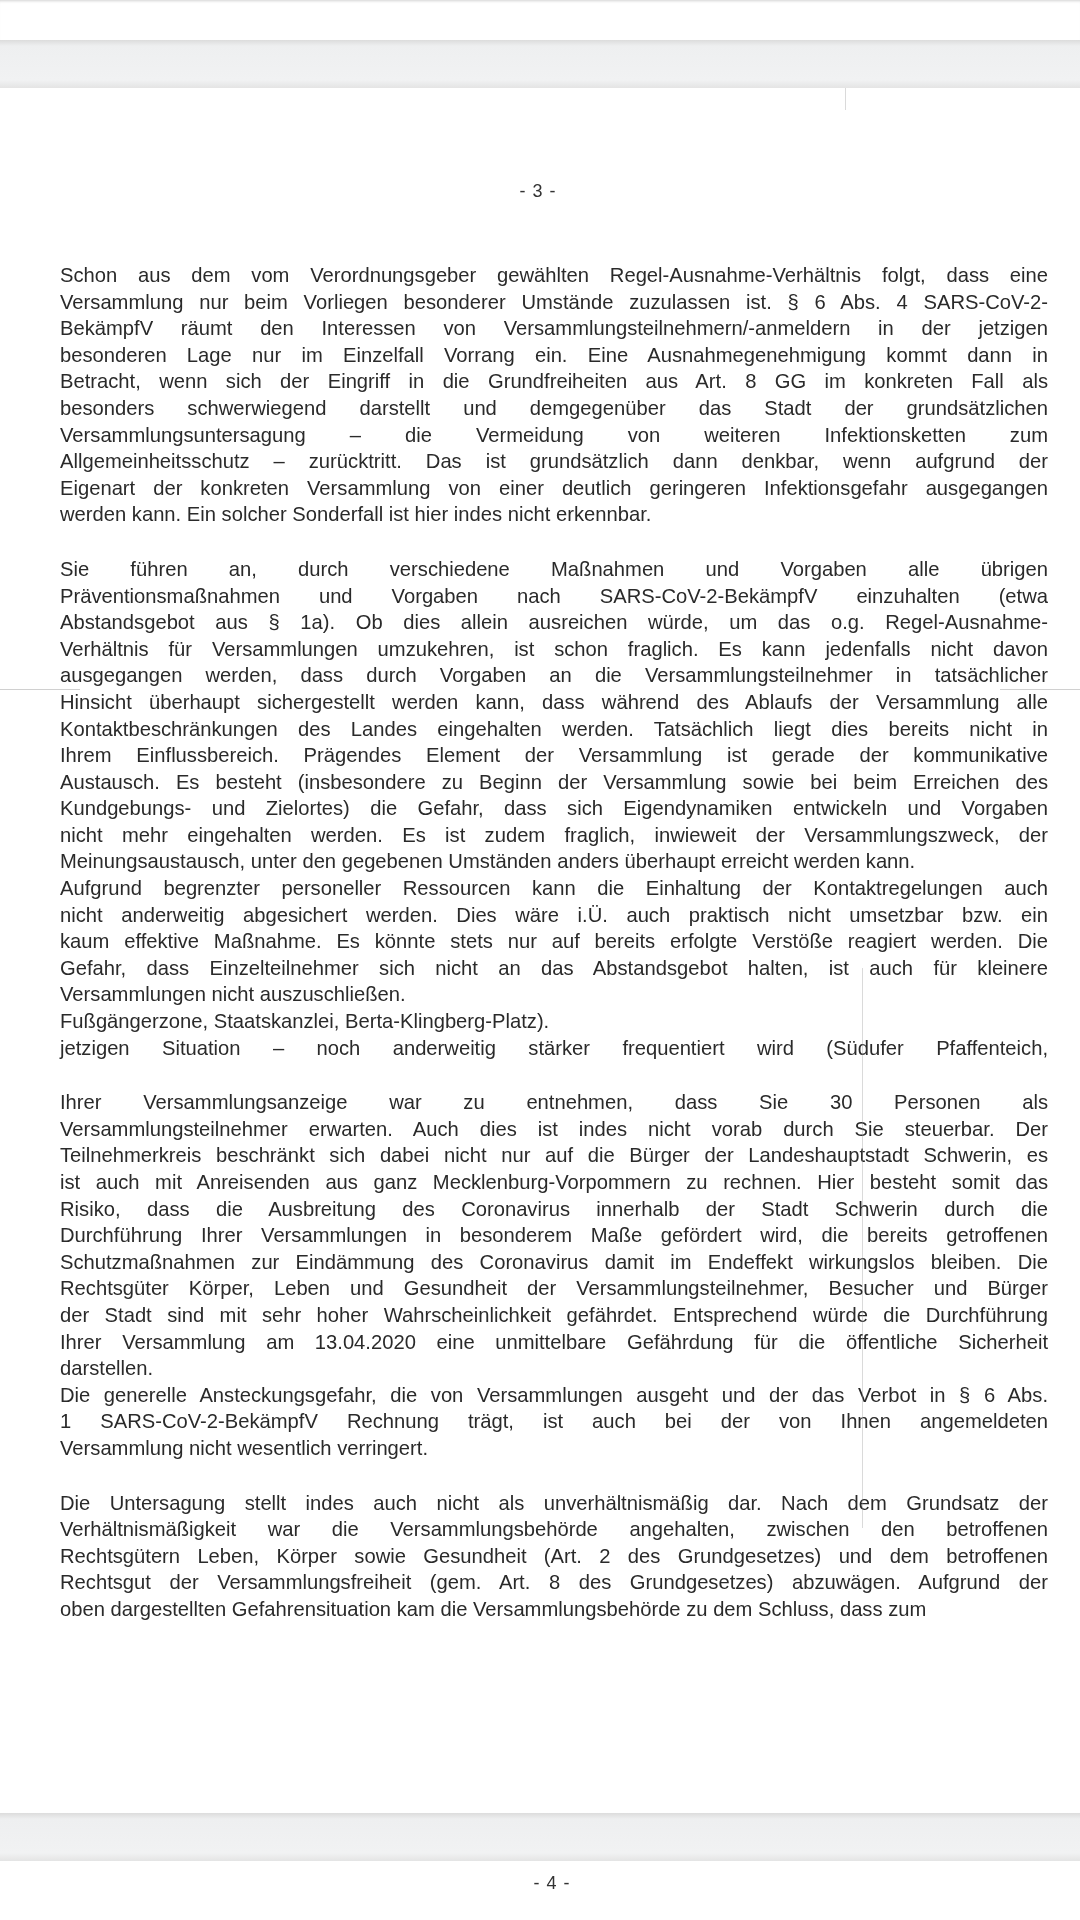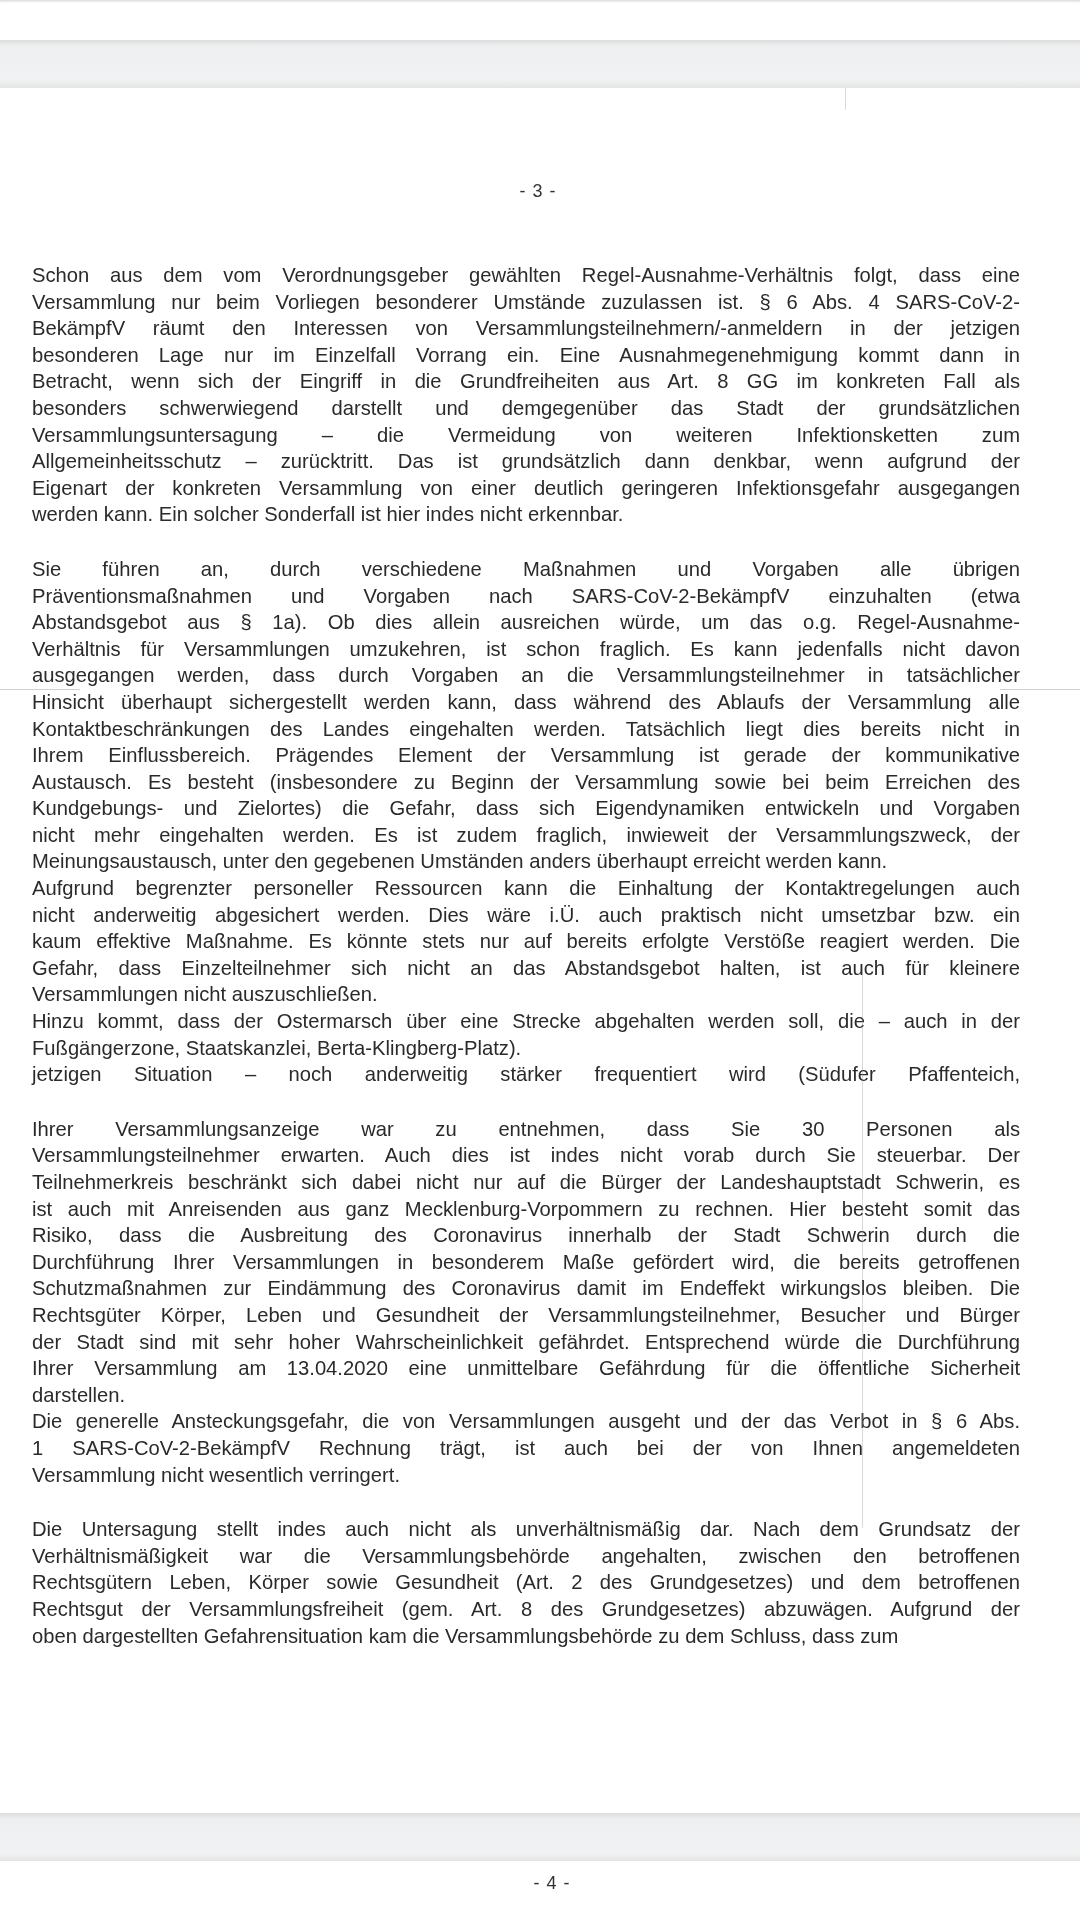--- a/index.html
+++ b/index.html
@@ -14,21 +14,21 @@
   .gap { position:absolute; left:0; width:1080px; height:48px;
     background:linear-gradient(#dcdcdc 0px, #eeeff0 6px, #f1f2f3 40px, #e4e4e4 48px); }
   .gap.top { top:40px; }
   .gap.bottom { top:1813px; }
   .page { position:absolute; left:0; width:1080px; background:#ffffff; }
   .page.p3 { top:88px; height:1725px; }
   .page.p4 { top:1861px; height:59px; }
   .pagenum { position:absolute; width:1080px; text-align:center; font-size:18px; color:#333; letter-spacing:1px; }
   .p3 .pagenum { top:93px; left:-2px; }
   .p4 .pagenum { top:12px; left:12px; }
-  .body { position:absolute; left:32px; top:174px; width:988px; font-size:20.2px; line-height:26.6px; }
+  .body { position:absolute; left:60px; top:174px; width:988px; font-size:20.2px; line-height:26.6px; }
   .line { display:block; text-align:justify; text-align-last:justify; white-space:nowrap; height:26.6px; overflow:visible; }
   .line.last { text-align-last:left; }
   .para { margin:0; }
   .para.spaced { margin-top:28px; }
   .crease { position:absolute; left:0; width:1080px; height:1px; background:rgba(120,120,120,0.35); }
   .vmark { position:absolute; width:1px; background:rgba(150,150,150,0.35); }
 </style>
 </head>
 <body>
 
@@ -66,21 +66,20 @@
         <span class="line last">Meinungsaustausch, unter den gegebenen Umständen anders überhaupt erreicht werden kann.</span>
       </div>
       <div class="para">
         <span class="line">Aufgrund begrenzter personeller Ressourcen kann die Einhaltung der Kontaktregelungen auch</span>
         <span class="line">nicht anderweitig abgesichert werden. Dies wäre i.Ü. auch praktisch nicht umsetzbar bzw. ein</span>
         <span class="line">kaum effektive Maßnahme. Es könnte stets nur auf bereits erfolgte Verstöße reagiert werden. Die</span>
         <span class="line">Gefahr, dass Einzelteilnehmer sich nicht an das Abstandsgebot halten, ist auch für kleinere</span>
         <span class="line last">Versammlungen nicht auszuschließen.</span>
       </div>
       <div class="para">
-        <span class="line">Hinzu kommt, dass der Ostermarsch über eine Strecke abgehalten werden soll, die – auch in der</span>
         <span class="line last">Fußgängerzone, Staatskanzlei, Berta-Klingberg-Platz).</span>
         <span class="line">jetzigen Situation – noch anderweitig stärker frequentiert wird (Südufer Pfaffenteich,</span>
       </div>
       <div class="para spaced">
         <span class="line">Ihrer Versammlungsanzeige war zu entnehmen, dass Sie 30 Personen als</span>
         <span class="line">Versammlungsteilnehmer erwarten. Auch dies ist indes nicht vorab durch Sie steuerbar. Der</span>
         <span class="line">Teilnehmerkreis beschränkt sich dabei nicht nur auf die Bürger der Landeshauptstadt Schwerin, es</span>
         <span class="line">ist auch mit Anreisenden aus ganz Mecklenburg-Vorpommern zu rechnen. Hier besteht somit das</span>
         <span class="line">Risiko, dass die Ausbreitung des Coronavirus innerhalb der Stadt Schwerin durch die</span>
         <span class="line">Durchführung Ihrer Versammlungen in besonderem Maße gefördert wird, die bereits getroffenen</span>

